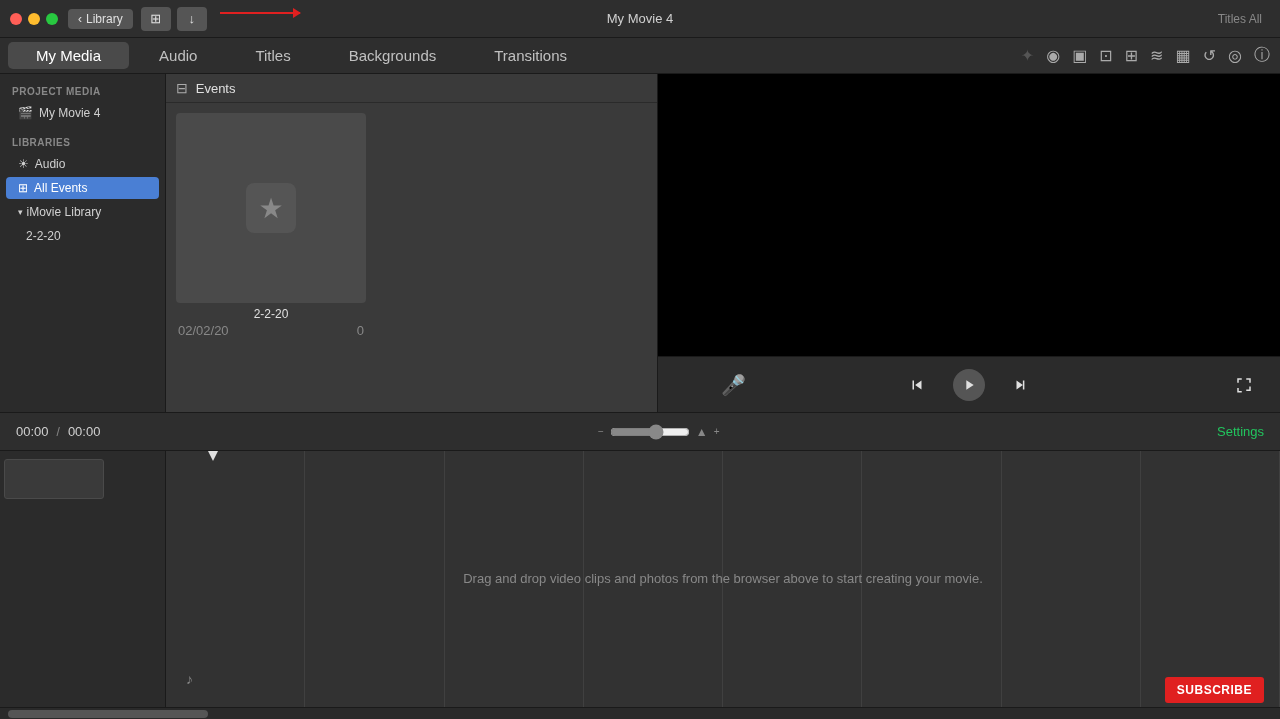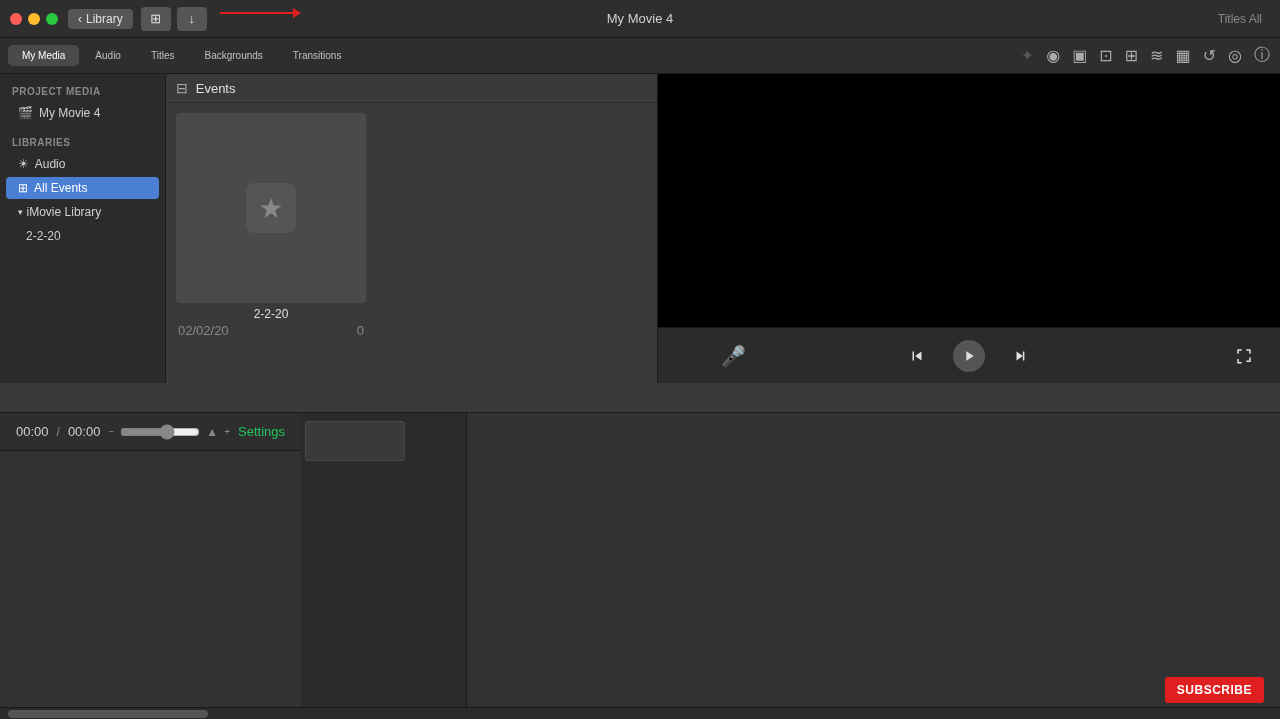--- a/index.html
+++ b/index.html
@@ -119,22 +119,22 @@
       display: flex;
       align-items: center;
       padding: 0 8px;
       gap: 2px;
       border-bottom: 1px solid #1a1a1a;
     }
     .tab-btn {
       background: none;
       border: none;
       color: #c0c0c0;
-      font-size: 10px;
-      padding: 5px 14px;
+      font-size: 15px;
+      padding: 5px 28px;
       border-radius: 5px;
       cursor: pointer;
     }
     .tab-btn.active {
       background: #4a4a4a;
       color: #fff;
     }
 
     
     #toolbar-right {
@@ -337,22 +337,21 @@
       position: absolute;
       right: 20px;
     }
 
     
     #timeline {
       height: 295px;
       background: #323232;
       border-top: 1px solid #1a1a1a;
       display: flex;
-      flex-direction: row;
-      margin-top: 29px;
+      flex-direction: column;
     }
     #timeline-header {
       height: 38px;
       background: #2e2e2e;
       display: flex;
       align-items: center;
       padding: 0 16px;
       border-bottom: 1px solid #1a1a1a;
       gap: 8px;
     }
@@ -632,20 +631,39 @@
         <span class="zoom-icon" style="font-size:12px;">▲</span>
         <span class="zoom-icon">+</span>
       </div>
       <button class="timeline-settings">Settings</button>
     </div>
 
     <div id="timeline-body">
       <div id="timeline-left">
         <div class="timeline-clip-placeholder"></div>
       </div>
+      <div id="timeline-main">
+
+        <div class="timeline-grid">
+          <div class="timeline-col"></div>
+          <div class="timeline-col"></div>
+          <div class="timeline-col"></div>
+          <div class="timeline-col"></div>
+          <div class="timeline-col"></div>
+          <div class="timeline-col"></div>
+          <div class="timeline-col"></div>
+          <div class="timeline-col"></div>
+        </div>
+
+        <div class="timeline-playhead-marker"></div>
+
+        <div class="timeline-drag-hint">Drag and drop video clips and photos from the browser above to start creating your movie.</div>
+
+        <div class="timeline-audio-icon">♪</div>
+      </div>
     </div>
   </div>
 
   <div id="scrollbar">
     <div class="scrollbar-track">
       <div class="scrollbar-thumb"></div>
     </div>
   </div>
 
 </div>

